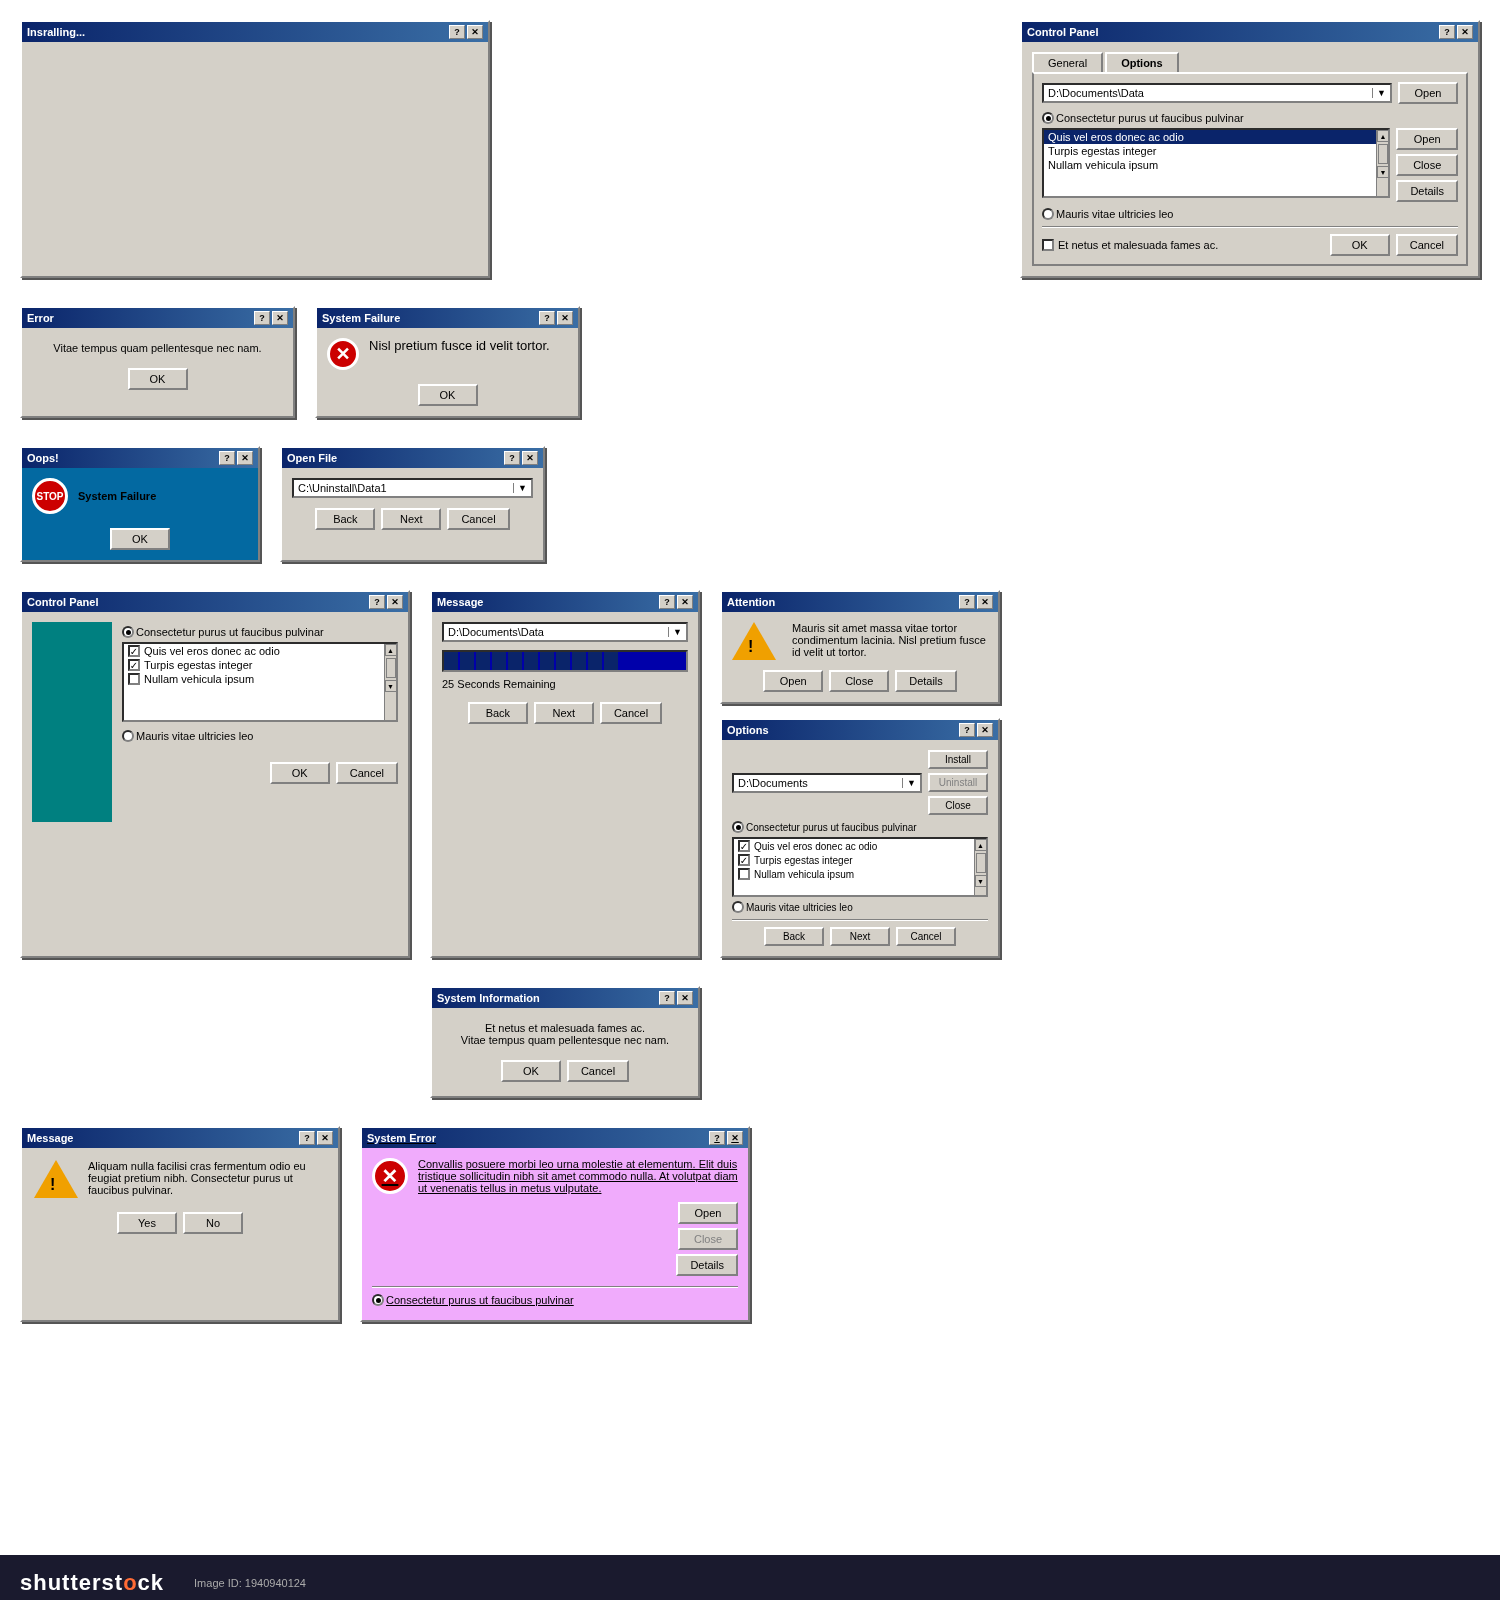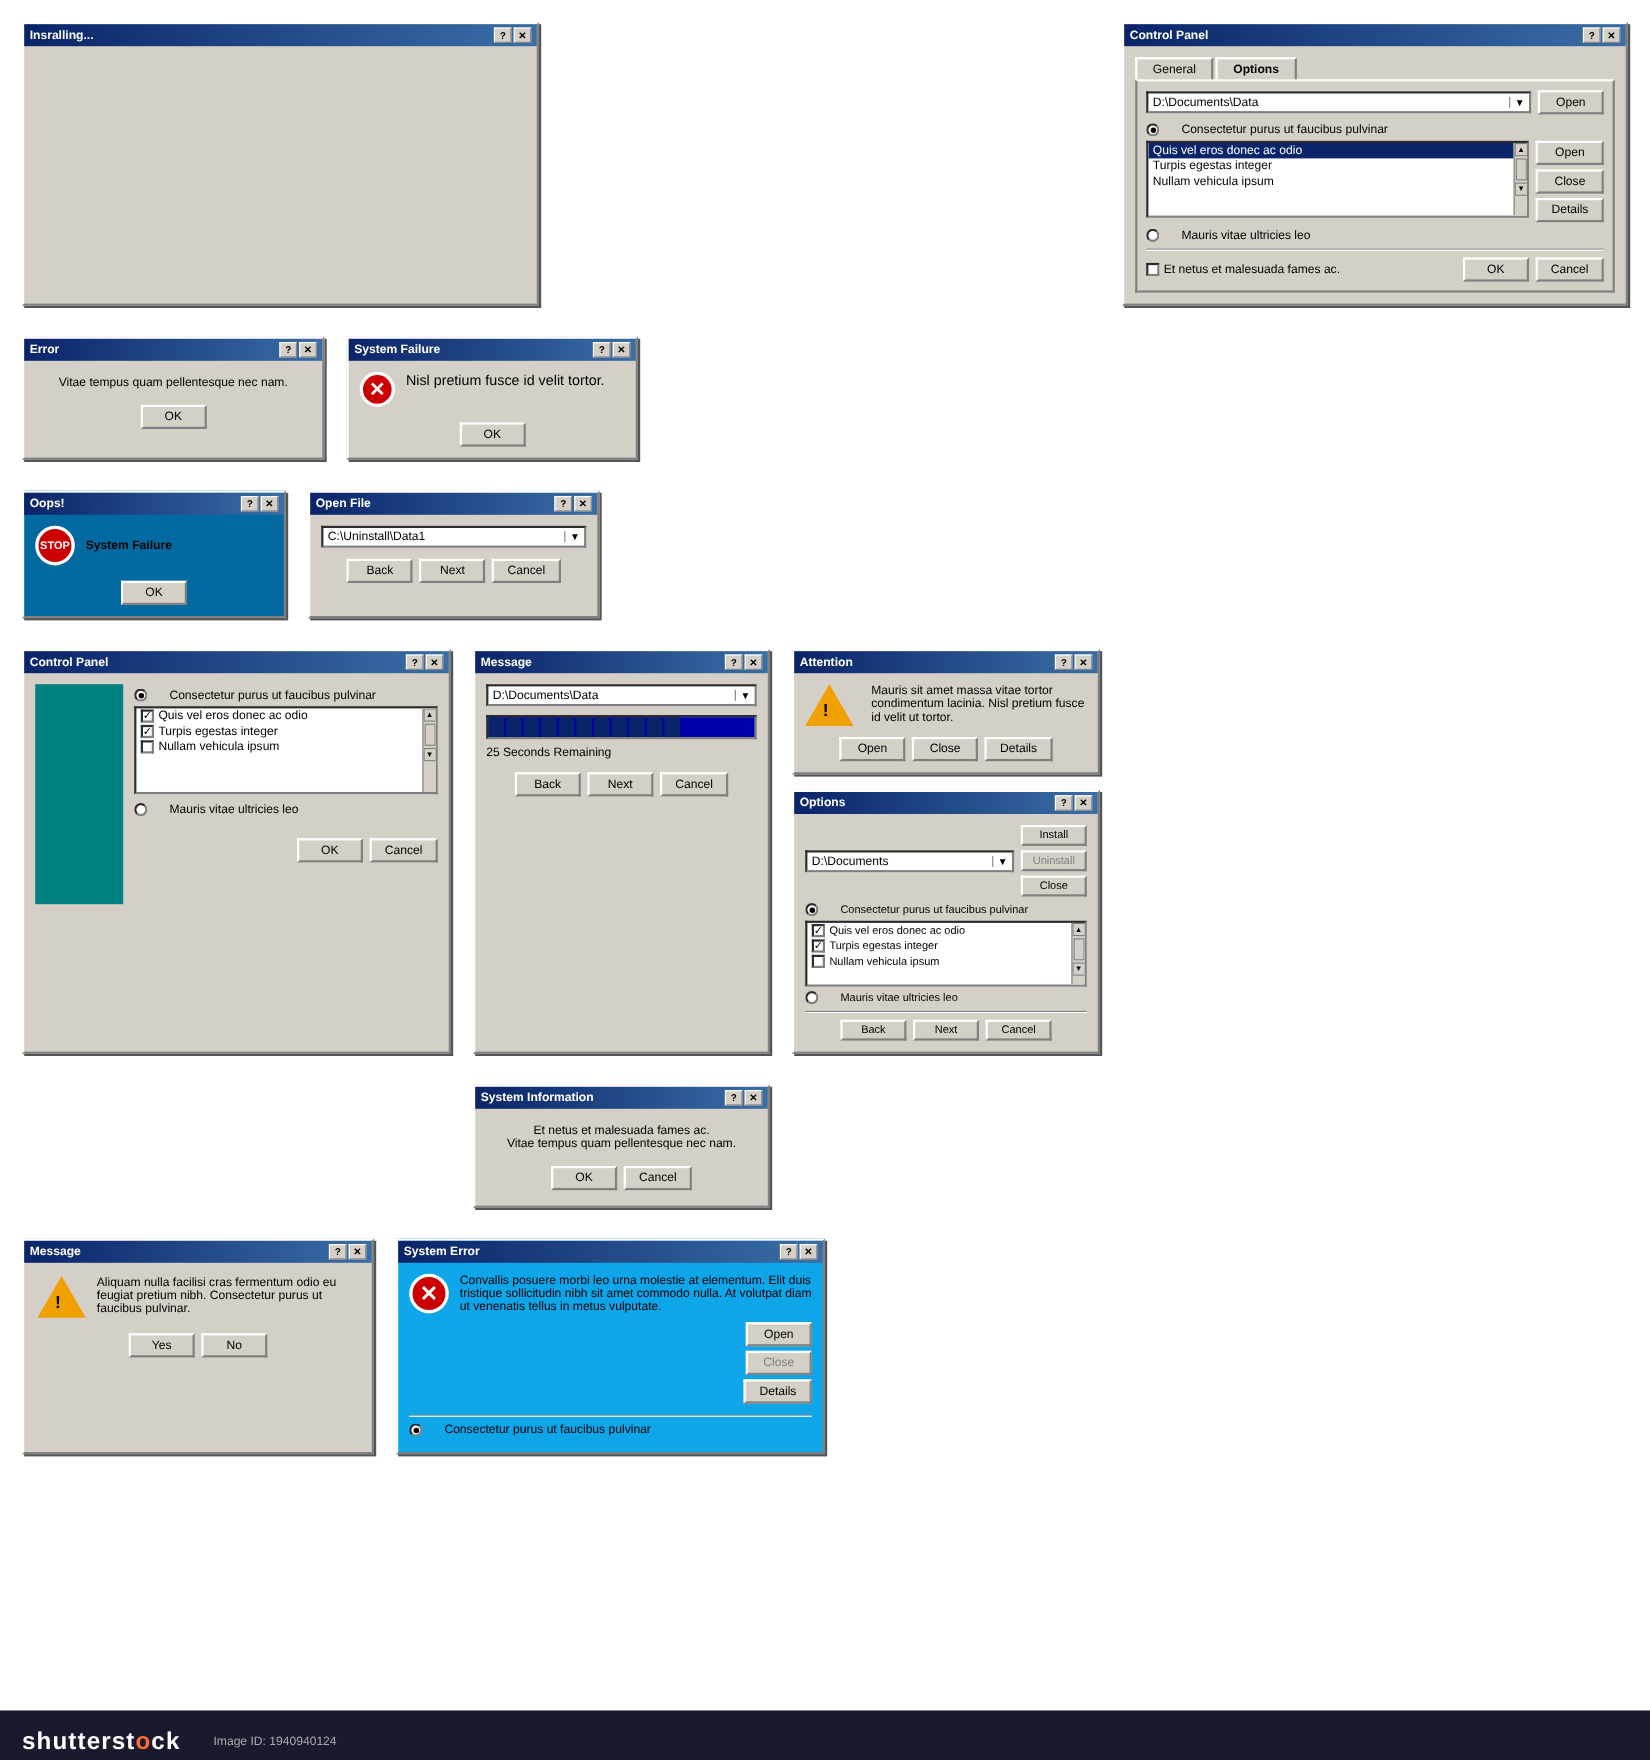--- a/index.html
+++ b/index.html
@@ -137,21 +137,21 @@
 
     .list-item.selected {
       background: #0a246a;
       color: white;
     }
 
     
     .radio-group {
       display: flex;
       align-items: center;
-      gap: 20px;
+      gap: 2px;
       margin: 4px 0;
       font-size: 11px;
     }
 
     .checkbox-item {
       display: flex;
       align-items: center;
       gap: 4px;
       font-size: 11px;
       margin: 2px 0;
@@ -698,21 +698,21 @@
           <div class="icon-warning"></div>
           <p style="font-size:11px;">Aliquam nulla facilisi cras fermentum odio eu feugiat pretium nibh. Consectetur purus ut faucibus pulvinar.</p>
         </div>
         <div style="display:flex; gap:6px; justify-content:center;">
           <button class="classic-btn">Yes</button>
           <button class="classic-btn">No</button>
         </div>
       </div>
     </div>
 
-    <div style="width:390px; background:#0ea5e9; border:2px solid #fff; border-right-color:#808080; border-bottom-color:#808080; box-shadow:2px 2px 0 #555;">
+    <div style="width:390px; background:#f0abfc; border:2px solid #fff; border-right-color:#808080; border-bottom-color:#808080; box-shadow:2px 2px 0 #555;text-decoration:underline;">
       <div class="win-titlebar">
         <span>System Error</span>
         <div class="win-controls">
           <div class="win-btn">?</div>
           <div class="win-btn">✕</div>
         </div>
       </div>
       <div class="win-body" style="padding:10px;">
         <div style="display:flex; gap:10px; align-items:flex-start; margin-bottom:10px;">
           <div class="icon-error">✕</div>

